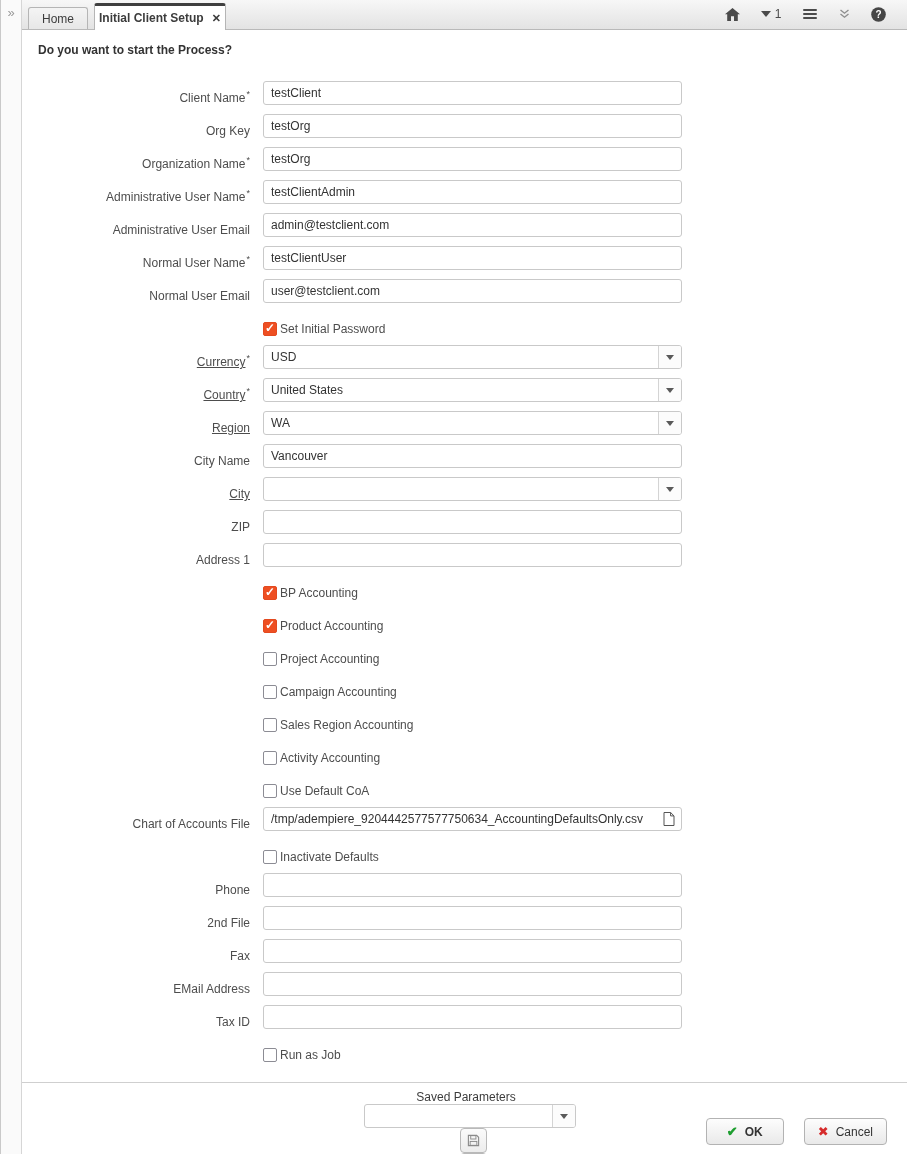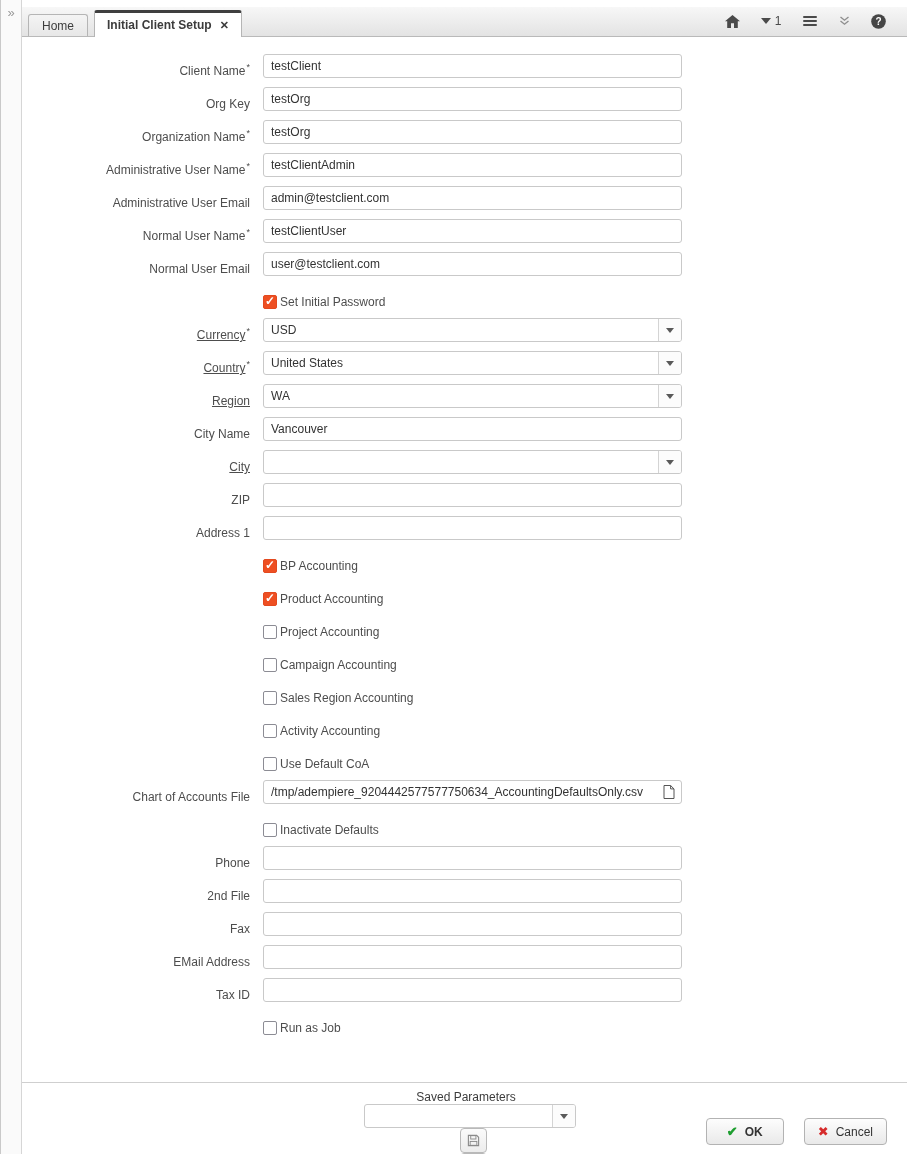--- a/index.html
+++ b/index.html
@@ -5,28 +5,28 @@
   html,body{margin:0;padding:0;background:#e9e9e9;}
   .app{position:relative;width:907px;height:1154px;background:#fff;
        font-family:"Liberation Sans",sans-serif;font-size:12px;color:#3c3c3c;overflow:hidden;}
 
   
   .west{position:absolute;left:0;top:0;bottom:0;width:22px;background:#fafafa;
         border-right:1px solid #d6d6d6;border-left:1px solid #c9c9c9;box-sizing:border-box;z-index:3;}
   .west .expander{display:block;text-align:center;color:#9a9a9a;font-size:13px;margin-top:5px;cursor:pointer;}
 
   
-  .tabbar{position:absolute;left:22px;right:0;top:7px;height:30px;
+  .tabbar{position:absolute;left:22px;right:0;top:0;height:30px;
           background:linear-gradient(#f7f7f7,#e3e3e3);border-bottom:1px solid #b9b9b9;
           display:flex;align-items:flex-end;box-sizing:border-box;z-index:2;}
   .tab{height:21px;display:flex;align-items:center;padding:0 13px;margin-left:6px;
        border:1px solid #b5b5b5;border-bottom:none;border-radius:3px 3px 0 0;
        background:linear-gradient(#f4f4f4,#e7e7e7);color:#3c3c3c;cursor:pointer;}
   .tab.active{background:#fff;height:24px;border-top:3px solid #3f3f3f;font-weight:bold;
-       margin-bottom:-1px;padding:0 12px;justify-content:space-between;}
+       margin-bottom:-1px;padding:0 4px;justify-content:space-between;}
   .tab .close-x{margin-left:8px;font-weight:bold;font-size:11px;color:#3c3c3c;cursor:pointer;}
 
   .tbicons{margin-left:auto;display:flex;align-items:center;height:30px;padding-right:12px;}
   .tbicon{width:34px;height:30px;display:flex;align-items:center;justify-content:center;cursor:pointer;}
   .tbicon.winlist{width:44px;gap:4px;color:#4a4a4a;}
   .caret-down{width:0;height:0;border-left:5px solid transparent;border-right:5px solid transparent;
               border-top:6px solid #4a4a4a;display:inline-block;}
   .burger{display:inline-flex;flex-direction:column;gap:2px;}
   .burger i{width:14px;height:2px;background:#4a4a4a;border-radius:1px;}
 
@@ -116,20 +116,21 @@
       <span class="tbicon">
         <svg width="15" height="15" viewBox="0 0 15 15">
             <circle cx="7.5" cy="7.5" r="7.3" fill="#464646"></circle>
             <text x="7.5" y="11" text-anchor="middle" font-size="10" font-weight="bold" fill="#fff" font-family="Liberation Sans, sans-serif">?</text>
           </svg>
       </span>
     </div>
   </div>
 
   <div class="content">
+    <div class="title">Do you want to start the Process?</div>
     <div class="form">
         <div class="frow">
           <div class="flabel"><span>Client Name</span><sup>*</sup></div>
           <div class="fcell">
             <div class="fieldbox">
               <input class="txt" value="testClient" style="">
             </div>
           </div>
         </div>
         <div class="frow">

